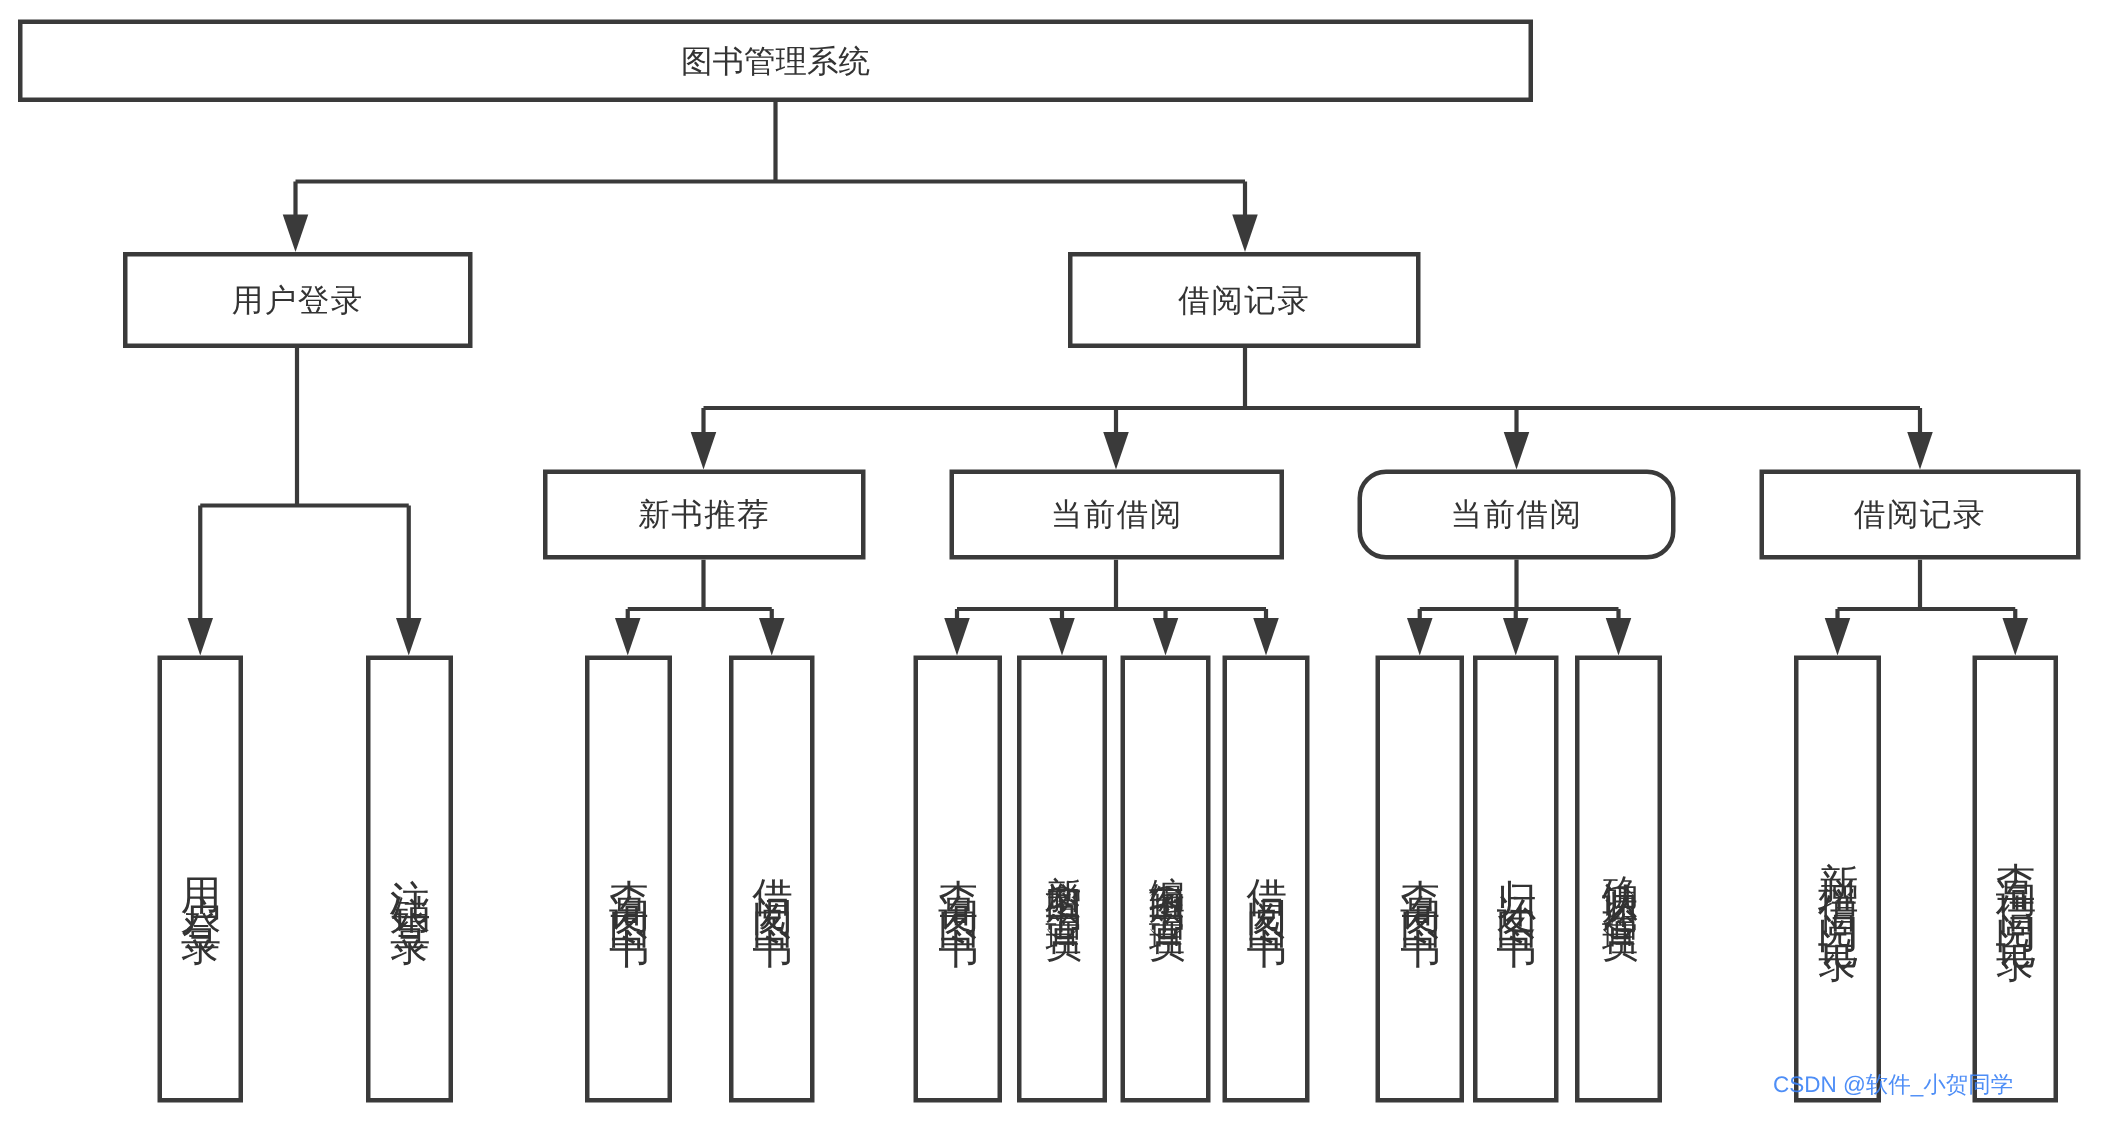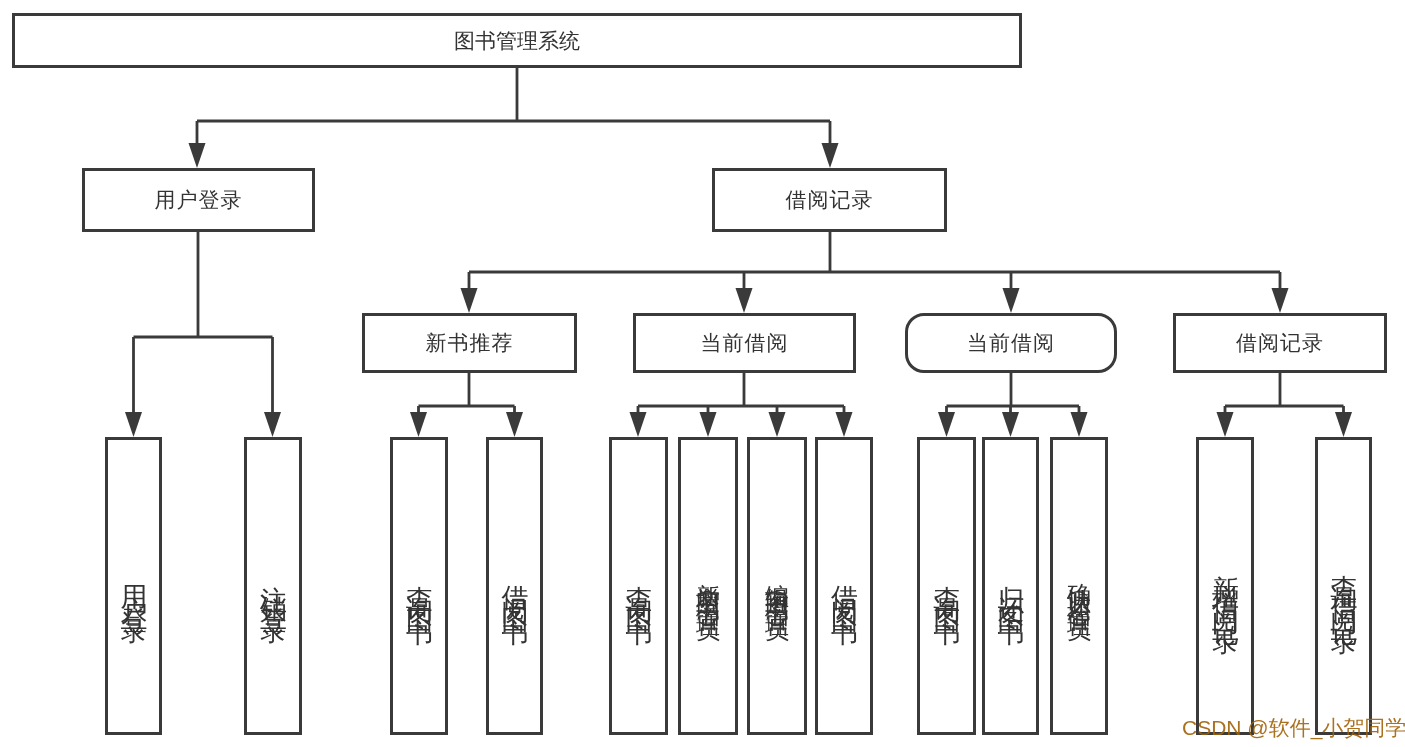--- a/index.html
+++ b/index.html
@@ -38,22 +38,22 @@
     white-space: nowrap;
   }
   .vtext.long {
     font-size: 24px;
     letter-spacing: 5px;
   }
   .watermark {
     position: absolute;
     left: 1182px;
     top: 714px;
-    font-size: 21px;
-    color: #a16207;
+    font-size: 15px;
+    color: #3b82f6;
     opacity: 0.9;
     z-index: 5;
     white-space: nowrap;
   }
 </style>
 </head>
 <body>
 
 <div class="canvas">
 

